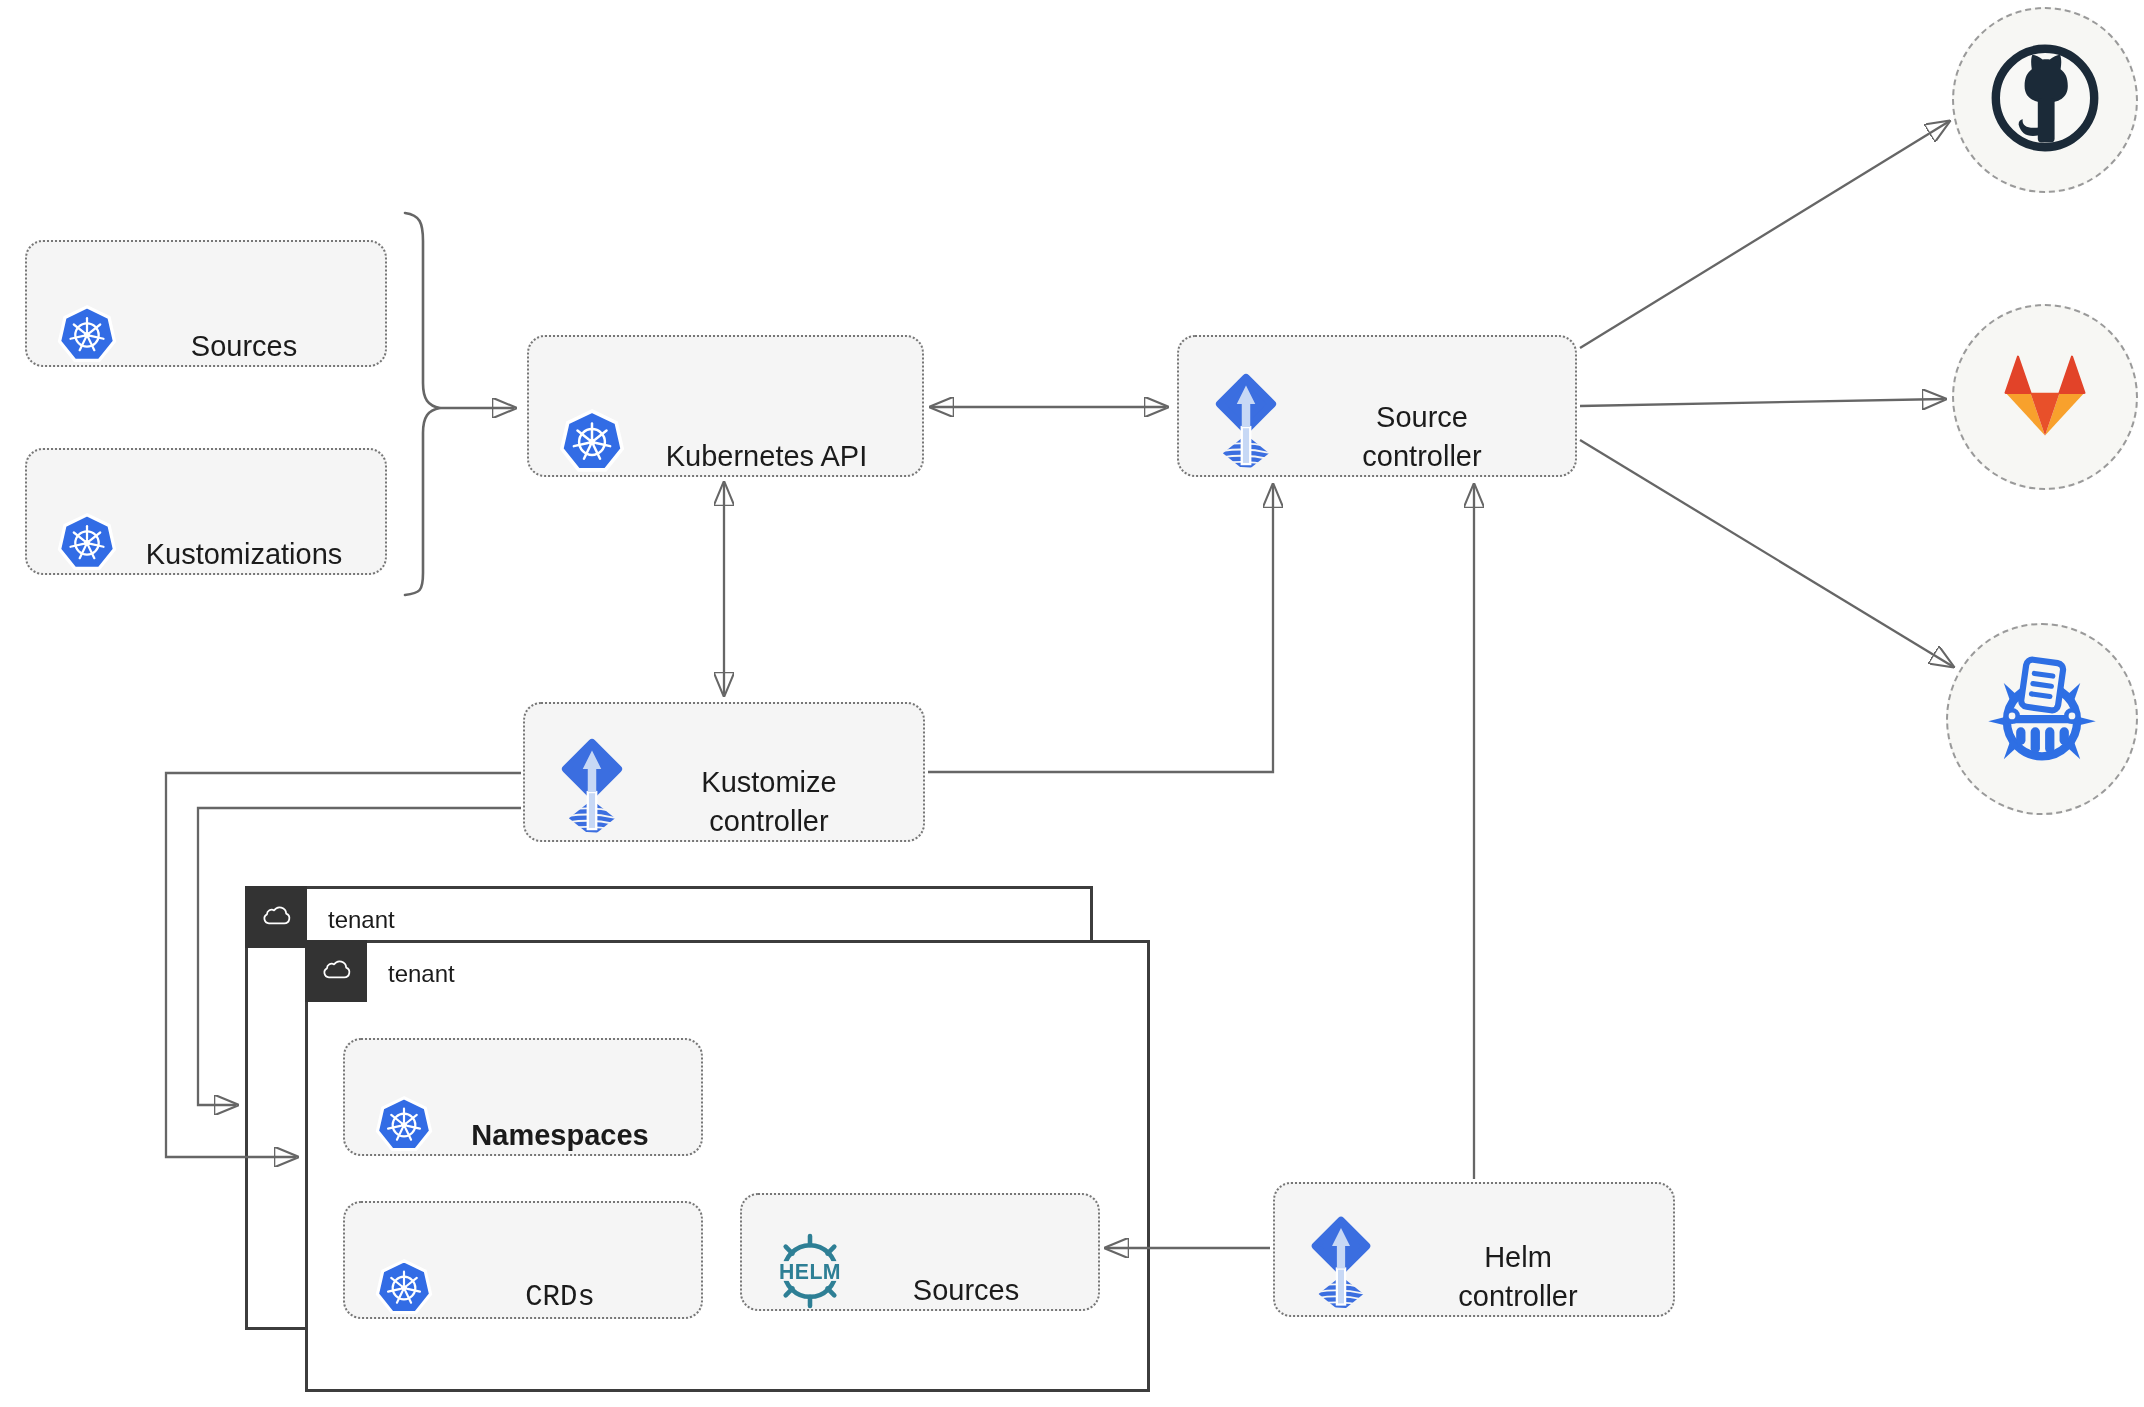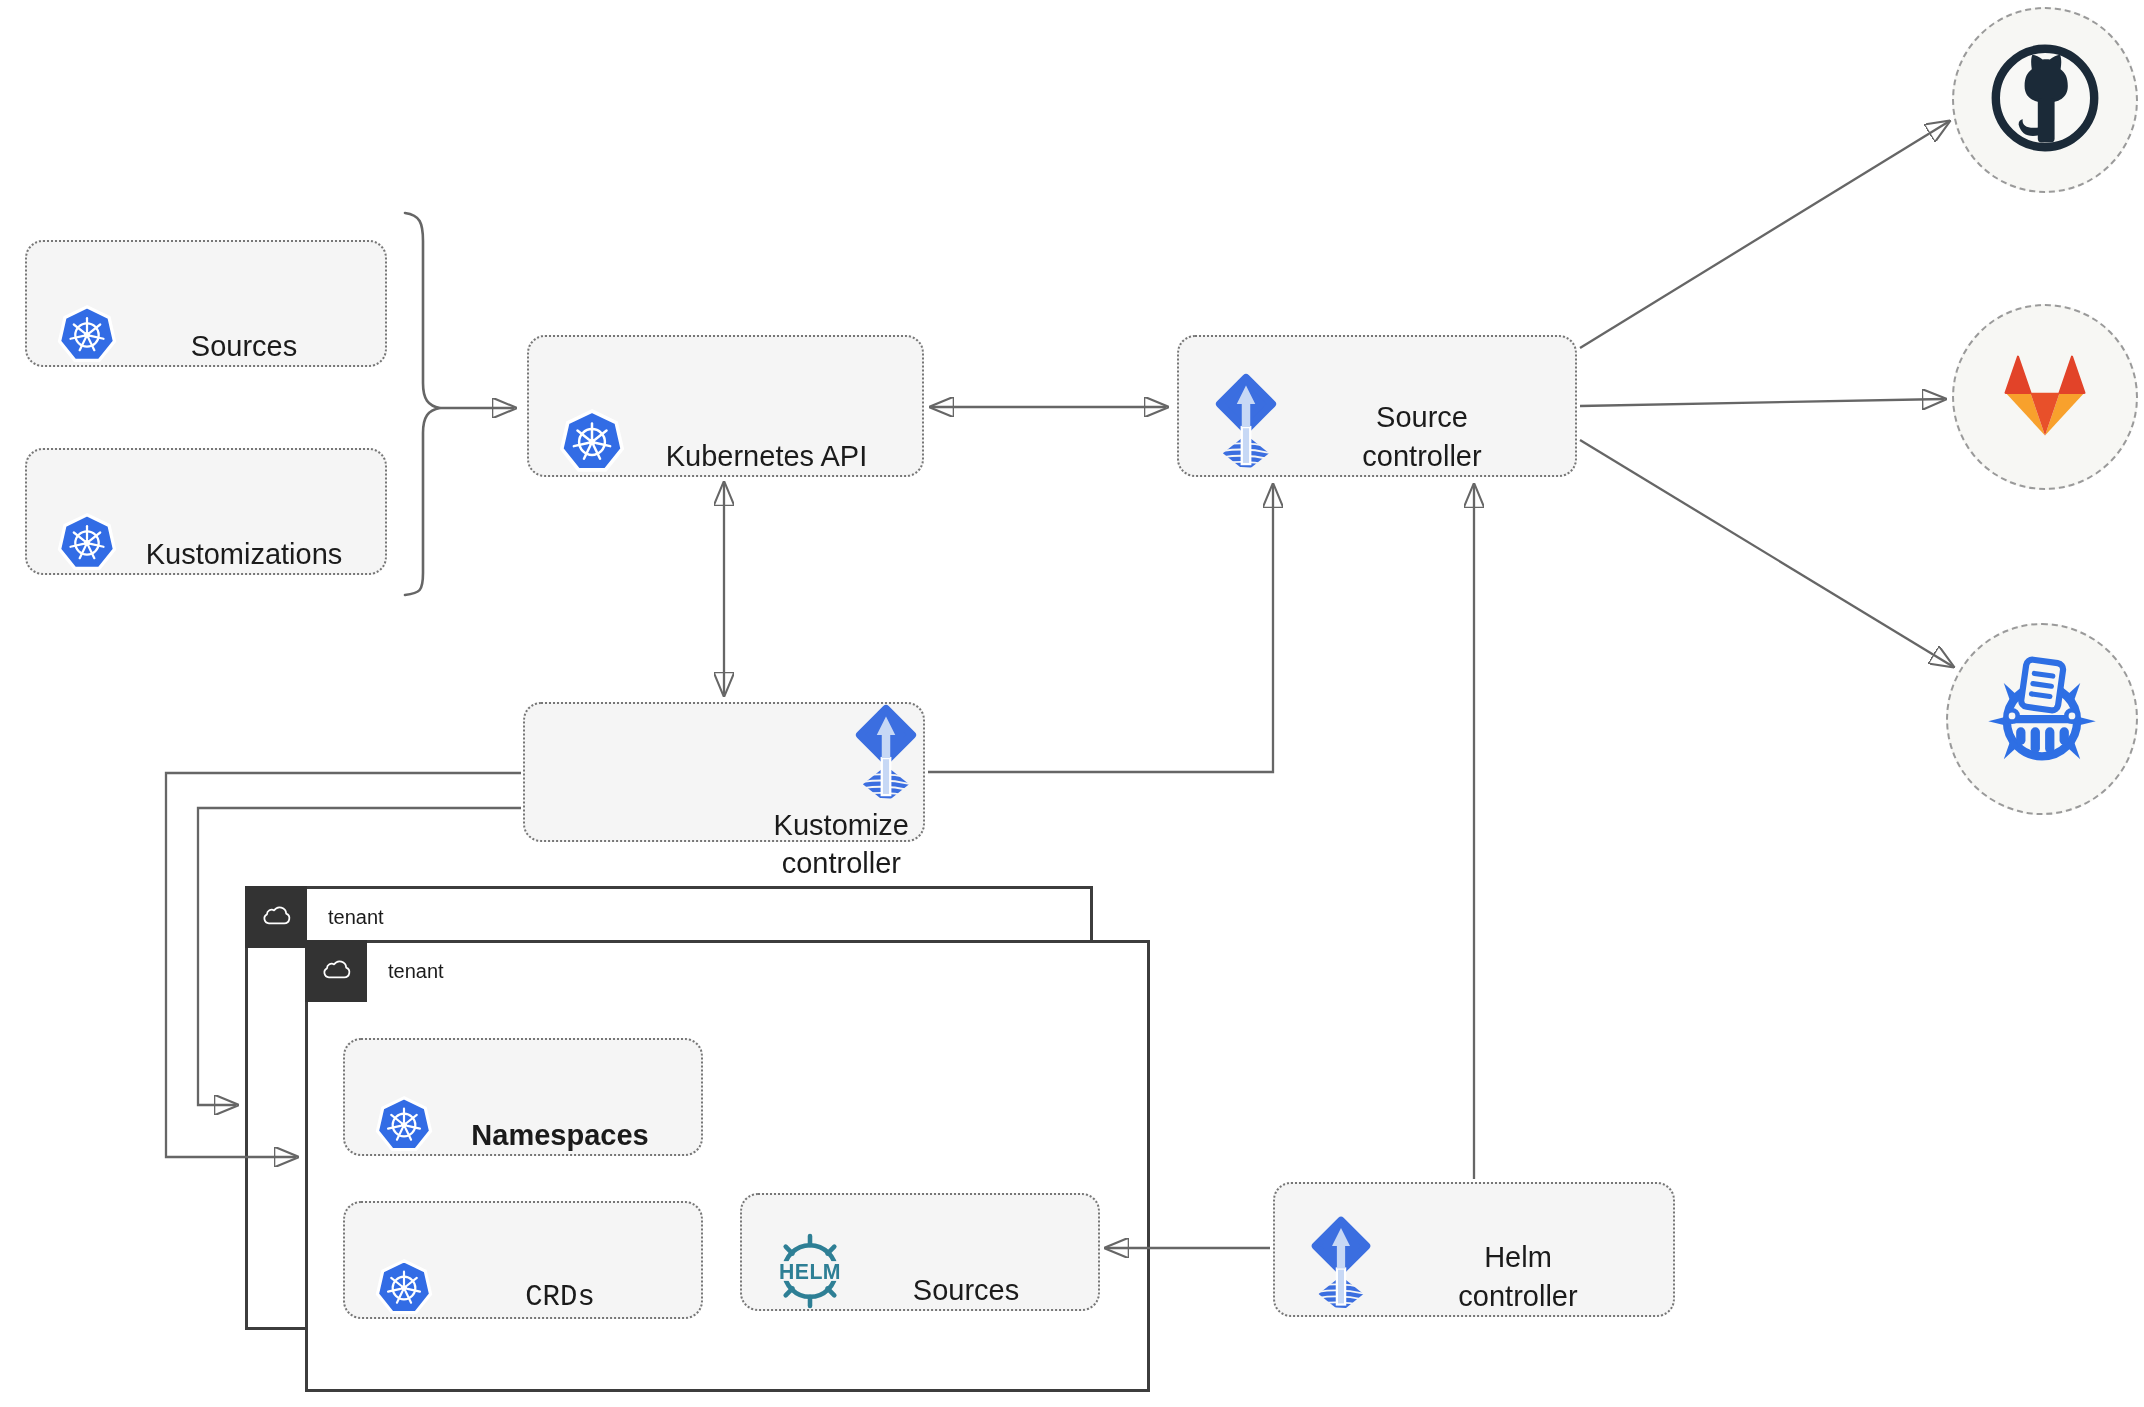--- a/index.html
+++ b/index.html
@@ -30,21 +30,21 @@
   
   .tenant{
     position:absolute;box-sizing:border-box;background:#ffffff;
     border:3px solid #3d3d3d;
   }
   .tenant .thead{
     position:absolute;top:-3px;left:-3px;width:62px;height:62px;
     background:var(--tenant-header-bg,#333);
     display:flex;align-items:center;justify-content:center;
   }
-  .tenant .tlabel{position:absolute;left:80px;top:17px;font-size:20px;color:#1b1b1b;text-align:right;}
+  .tenant .tlabel{position:absolute;left:80px;top:17px;font-size:24px;color:#1b1b1b;text-align:right;}
   .tenant .node{z-index:5;}
   
   #connectors{position:absolute;left:0;top:0;z-index:8;pointer-events:none;}
   #connectors path,#connectors line{stroke:var(--connector-gray,#666);fill:none;}
   
   .k8s-hept{fill:var(--kubernetes-blue,#326ce5);stroke:#ffffff;stroke-width:3.5;}
   .k8s-wheel{stroke:#ffffff;fill:none;stroke-width:2.4;stroke-linecap:round;}
   .k8s-hub{fill:#ffffff;}
   .flux-d{fill:var(--flux-blue,#3b6ee0);stroke:var(--flux-blue,#3b6ee0);stroke-width:10;stroke-linejoin:round;}
   .flux-stripe{stroke:var(--flux-blue,#3b6ee0);stroke-width:5.5;fill:none;}
@@ -174,21 +174,21 @@
         </g>
       </g>
       <rect class="flux-tail" x="42.5" y="70" width="11" height="48"></rect>
       <polygon class="flux-head" points="48,16 60,40 53.5,40 53.5,70 42.5,70 42.5,40 36,40"></polygon>
     </svg>
   </span>
   <span class="nlabel">Source
 controller</span>
 </div>
 
-<div class="node" style="left:523px;top:702px;width:402px;height:140px;flex-direction:column;">
+<div class="node" style="left:523px;top:702px;width:402px;height:140px;">
   <span class="icon">
     <svg width="74" height="102" viewBox="0 0 96 132">
       <path class="flux-d" d="M48,6 L82,40 L48,74 L14,40 Z"></path>
       <g>
         <clipPath id="fluxclip-b">
             <path d="M48,80 L78,104 L48,128 L18,104 Z"></path>
           </clipPath>
         <g clip-path="url(#fluxclip-b)">
           <path class="flux-stripe" d="M12,82 Q48,75 84,85"></path>
           <path class="flux-stripe" d="M12,90 Q48,83 84,93"></path>

